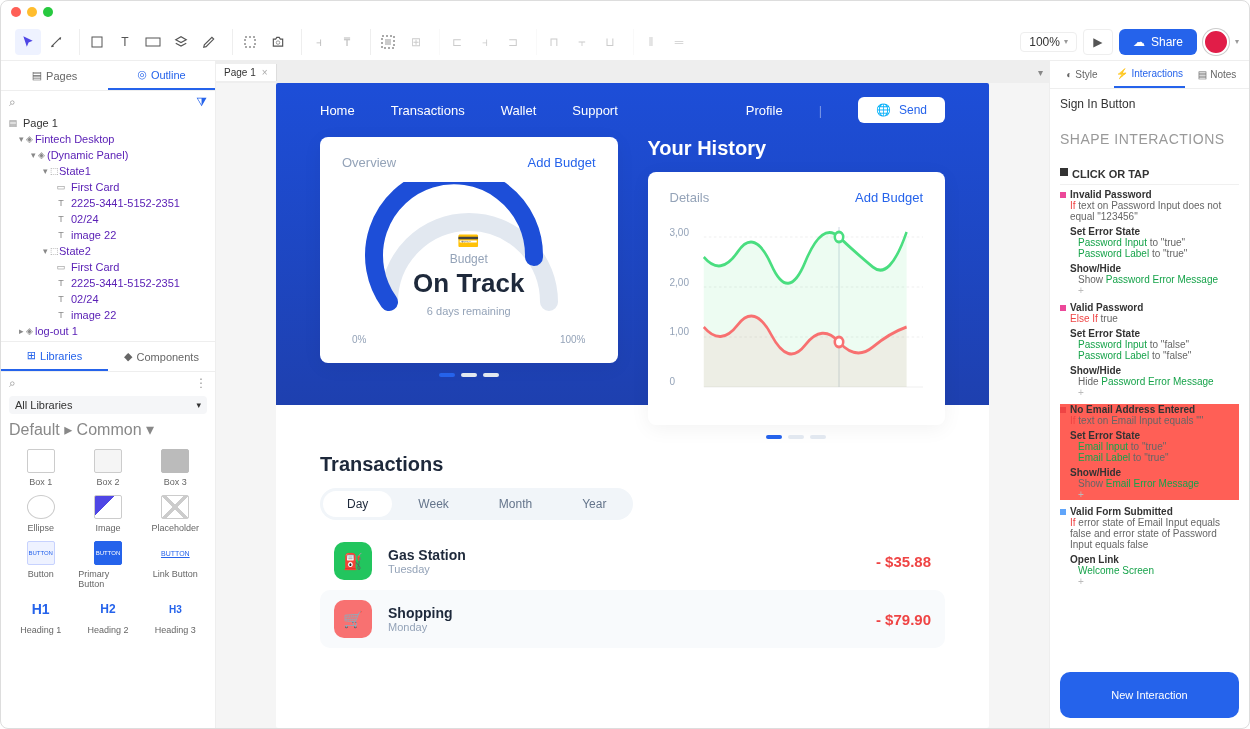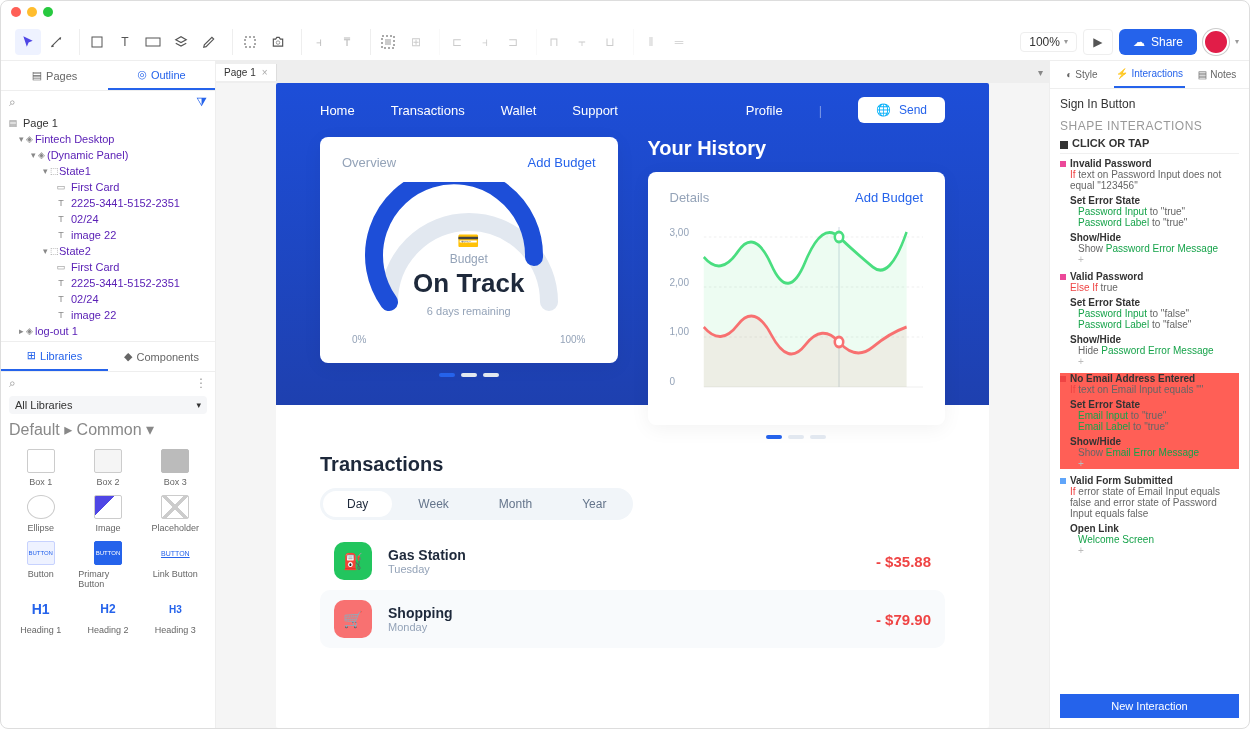--- a/index.html
+++ b/index.html
@@ -83,35 +83,35 @@
 .tinfo h4 { font-size: 14px; font-weight: 600; color: #1e293b; }
 .tinfo p { font-size: 11px; color: #94a3b8; }
 .tamt { margin-left: auto; font-size: 15px; font-weight: 600; color: #ef4444; }
 
 .right { width: 200px; border-left: 1px solid #eee; display: flex; flex-direction: column; font-size: 11px; overflow: hidden; }
 .rtabs { display: flex; border-bottom: 1px solid #eee; }
 .rtab { flex: 1; text-align: center; padding: 7px 2px; font-size: 10px; color: #666; display: flex; align-items: center; justify-content: center; gap: 3px; }
 .rtab.active { color: #2563eb; border-bottom: 2px solid #2563eb; }
 .selname { padding: 8px 10px; font-size: 12px; color: #333; }
 .sects { flex: 1; overflow: auto; padding: 0 10px 8px; }
-.sect-head { font-size: 12px; color: #999; letter-spacing: 0.5px; margin-top: 0; }
-.evt { font-size: 11px; font-weight: 700; color: #333; padding: 4px 0; border-bottom: 1px solid #f0f0f0; margin-bottom: 4px; display:flex; align-items:flex-end; gap:4px; }
+.sect-head { font-size: 14px; color: #999; letter-spacing: 0.5px; margin-top: 12px; }
+.evt { font-size: 11px; font-weight: 700; color: #333; padding: 4px 0; border-bottom: 1px solid #f0f0f0; margin-bottom: 4px; display:flex; align-items:flex-start; gap:4px;margin-top:17px; }
 .evt::before{content:"";width:8px;height:8px;background:#333;}
 .case { margin: 4px 0 6px; position: relative; padding-left: 10px; }
 .case::before{content:"";position:absolute;left:0;top:3px;width:6px;height:6px;}
 .case.pink::before{background:#ec4899;}
 .case.blue::before{background:#60a5fa;}
 .case.red::before{background:#ef4444;}
 .case-title { font-weight: 600; color: #333; font-size: 10px; }
 .case-cond { color: #ef4444; font-size: 10px; }
 .case-cond .plain{color:#666;}
 .act-label { font-weight: 600; font-size: 10px; margin-top: 4px; color: #333; }
 .act-line { font-size: 10px; color: #666; padding-left: 8px; }
 .act-line .g { color: #16a34a; }
-.newint { margin: 6px 10px 10px; background: #2563eb; color: #fff; text-align: center; padding: 6px; border-radius: 0; font-size: 11px; }
+.newint { margin: 6px 10px 10px; background: #2563eb; color: #fff; text-align: center; padding: 17px; border-radius: 10px; font-size: 11px; }
 svg { display: block; }
 </style>
 </head>
 <body>
 
 <div class="window">
   <div class="titlebar">
     <div class="dot red"></div>
     <div class="dot yellow"></div>
     <div class="dot green"></div>

